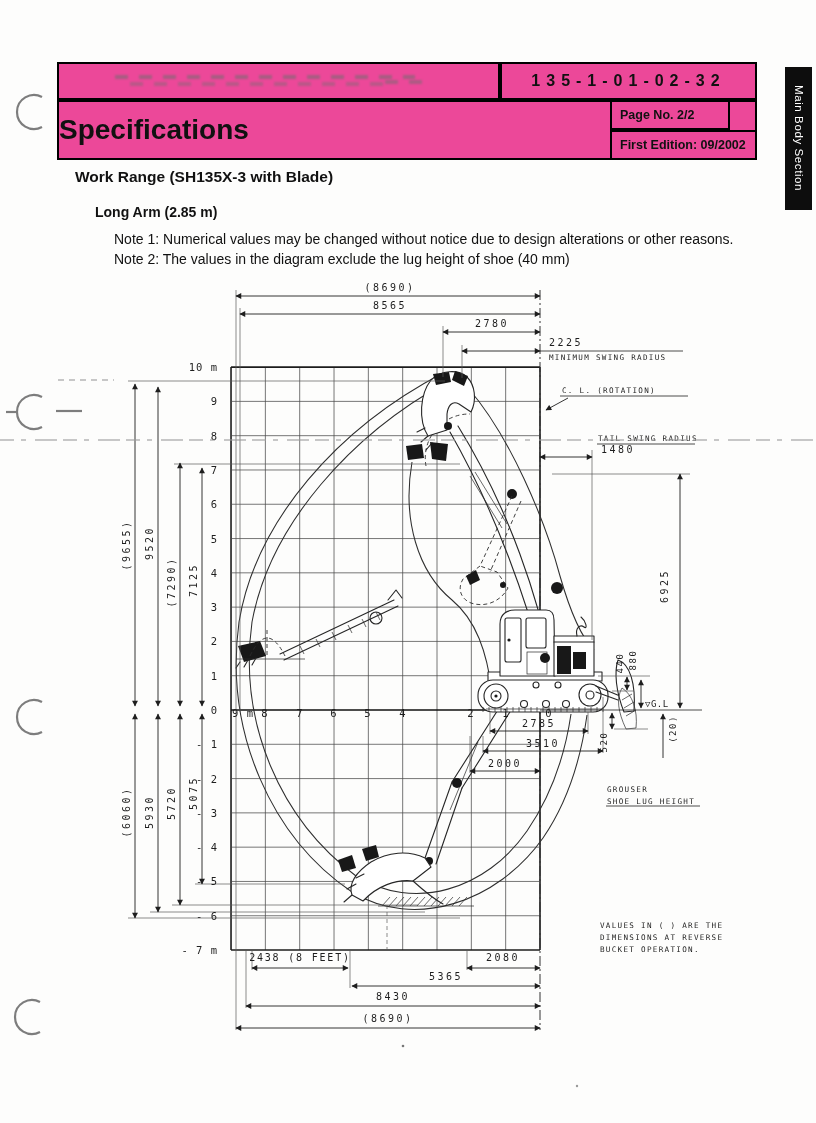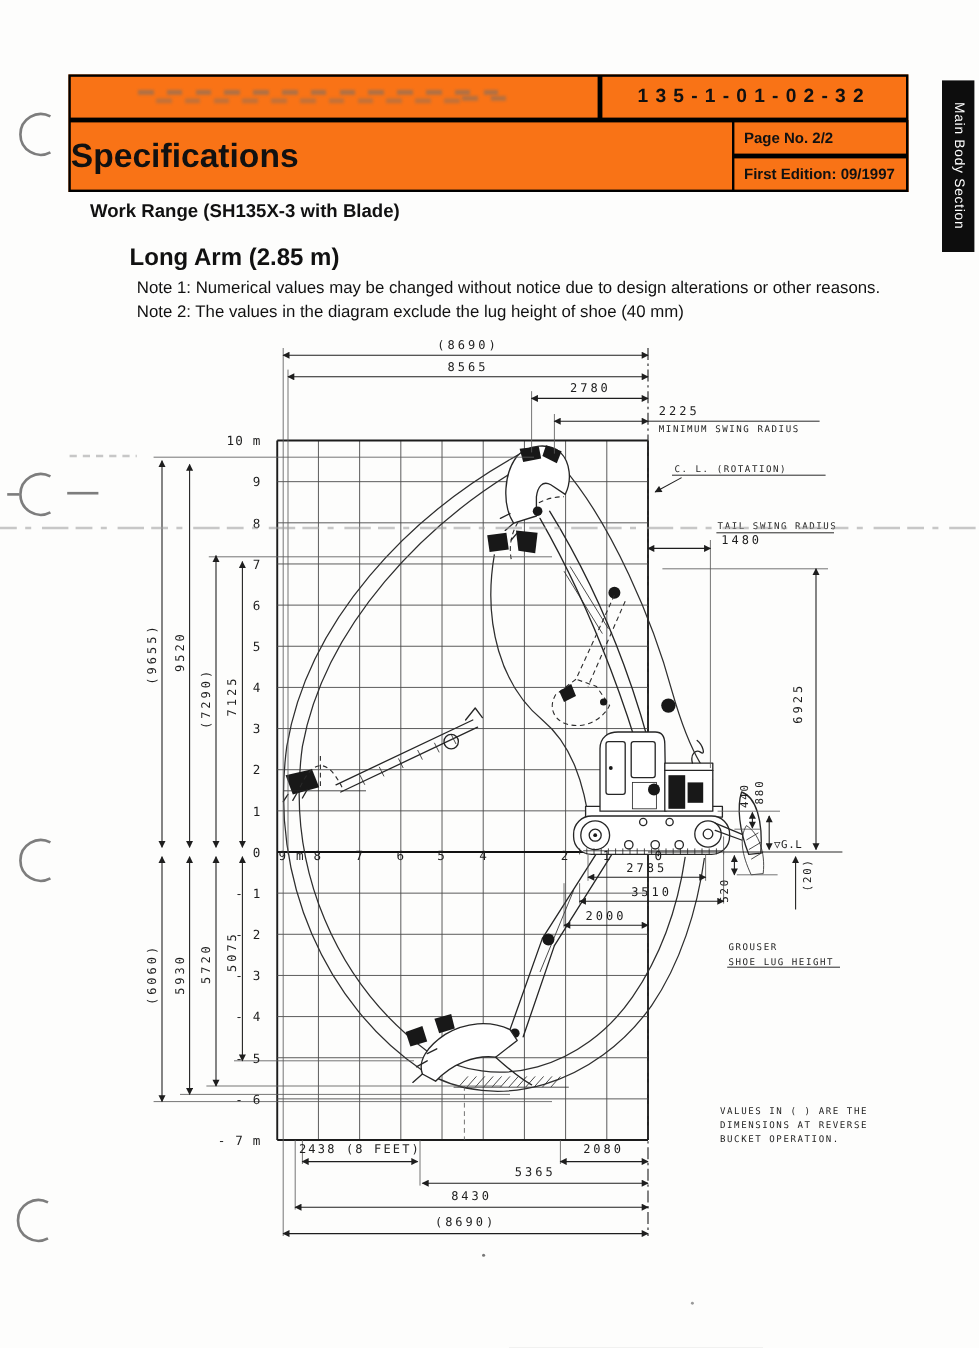--- a/index.html
+++ b/index.html
@@ -1,34 +1,34 @@
 <!DOCTYPE html>
 <html><head>
 <meta charset="utf-8">
 <style>
   html,body{margin:0;padding:0;background:#e8e8e8;}
   #page{position:relative;width:816px;height:1123px;background:#fdfdfc;overflow:hidden;
         font-family:"Liberation Sans",sans-serif;color:#111;}
   .abs{position:absolute;}
   
-  .hbox{position:absolute;border:2px solid #000;box-sizing:border-box;background:#f97316;}
+  .hbox{position:absolute;border:2px solid #000;box-sizing:border-box;background:#ec4899;}
   #doc-number{font-weight:bold;font-size:16px;letter-spacing:6px;text-align:center;line-height:34px;
               font-family:"Liberation Sans",sans-serif;}
   #main-title{font-weight:bold;font-size:28px;line-height:56px;}
   .cell-sm{font-weight:bold;font-size:12.5px;padding-left:8px;box-sizing:border-box;}
   
   .smudge{position:absolute;height:4px;filter:blur(1.3px);opacity:.55;
           background:repeating-linear-gradient(90deg,#6e6e6e 0 13px,transparent 13px 24px);}
   
   #side-tab{position:absolute;left:785px;top:67px;width:27px;height:143px;background:#0d0d0d;
             color:#fff;display:flex;align-items:center;justify-content:center;}
   #side-tab span{writing-mode:vertical-rl;font-size:11.5px;letter-spacing:.6px;white-space:nowrap;}
   
   .h1{font-weight:bold;font-size:15.5px;}
-  .h2{font-weight:bold;font-size:20px;margin-left:13px;}
+  .h2{font-weight:bold;font-size:14px;}
   .note{font-size:14px;}
   
   text{fill:#1e1e1e;}
   .dim{font-family:"DejaVu Sans Mono",monospace;font-size:10px;letter-spacing:2.5px;}
   .dimc{text-anchor:middle;}
   .sm{font-family:"DejaVu Sans Mono",monospace;font-size:7.6px;letter-spacing:1.3px;}
   .axis{font-family:"DejaVu Sans Mono",monospace;font-size:10.5px;letter-spacing:1px;}
   .gl{font-family:"DejaVu Sans Mono",monospace;font-size:9px;letter-spacing:.5px;}
   
   .dl{stroke:#1e1e1e;stroke-width:.9;}
@@ -55,25 +55,25 @@
   <div class="hbox" style="left:57px;top:62px;width:443px;height:38px;"></div>
   <div class="smudge" style="left:115px;top:75px;width:300px;"></div>
   <div class="smudge" style="left:130px;top:82px;width:260px;opacity:.4;"></div>
   <div class="smudge" style="left:385px;top:80px;width:40px;opacity:.5;"></div>
   <div class="hbox" style="left:500px;top:62px;width:257px;height:38px;">
     <div id="doc-number">135-1-01-02-32</div>
   </div>
   <div class="hbox" style="left:57px;top:100px;width:700px;height:60px;">
     <div id="main-title">Specifications</div>
   </div>
-  <div class="hbox" style="left:610px;top:100px;width:147px;height:30px;">
+  <div class="hbox" style="left:610px;top:100px;width:120px;height:30px;">
     <div class="cell-sm" style="line-height:27px;">Page No. 2/2</div>
   </div>
   <div class="hbox" style="left:610px;top:130px;width:147px;height:30px;">
-    <div class="cell-sm" style="line-height:27px;">First Edition: 09/1997</div>
+    <div class="cell-sm" style="line-height:27px;">First Edition: 09/2002</div>
   </div>
 
   <div id="side-tab">
     <span>Main Body Section</span>
   </div>
 
   <div class="abs h1" style="left:75px;top:168px;">Work Range (SH135X-3 with Blade)</div>
   <div class="abs h2" style="left:95px;top:204px;">Long Arm (2.85 m)</div>
   <div class="abs note" style="left:114px;top:231px;">Note 1: Numerical values may be changed without notice due to design alterations or other reasons.</div>
   <div class="abs note" style="left:114px;top:251px;">Note 2: The values in the diagram exclude the lug height of shoe (40 mm)</div>

